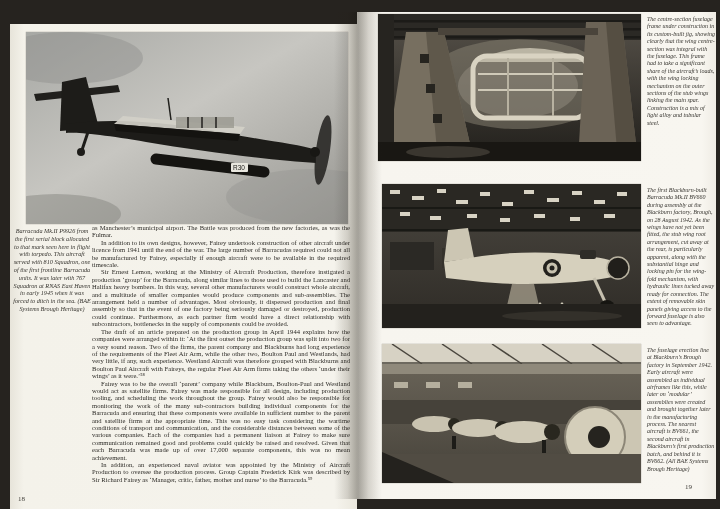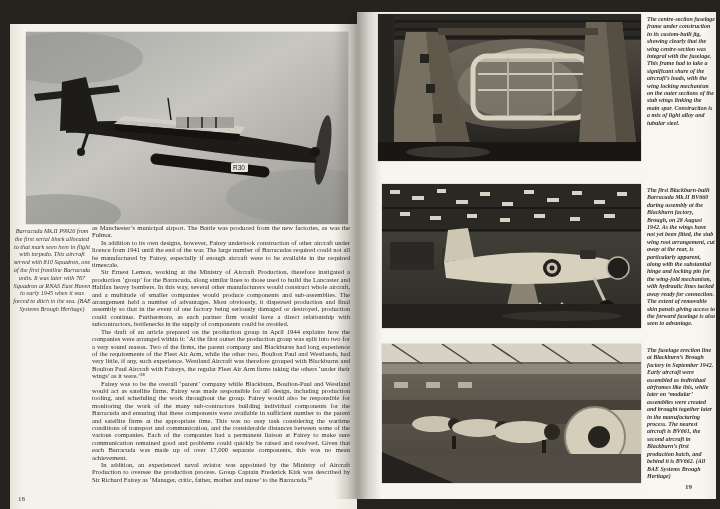--- a/index.html
+++ b/index.html
@@ -2,21 +2,21 @@
 <html><head>
 <meta charset="utf-8">
 <style>
   html,body{margin:0;padding:0;background:#1d1b18;}
   .canvas{position:relative;width:720px;height:509px;background:#26231f;overflow:hidden;
           font-family:"Liberation Serif",serif;-webkit-font-smoothing:antialiased;}
   .page{position:absolute;top:12px;height:487px;}
   .page-left{left:10px;width:347px;
     background:linear-gradient(90deg,#e7e4da 0,#f4f2ea 4%,#f5f3ec 94%,#eae7dd 100%);margin-top:12px;}
   .page-right{left:357px;width:359px;
-    background:linear-gradient(90deg,#ece9e0 0,#f7f5ef 6%,#f8f6f0 96%,#efece4 100%);font-weight:bold;}
+    background:linear-gradient(90deg,#ece9e0 0,#f7f5ef 6%,#f8f6f0 96%,#efece4 100%);}
   .gutter{position:absolute;left:334px;top:12px;width:48px;height:487px;pointer-events:none;z-index:6;
     background:linear-gradient(90deg,rgba(38,33,26,0) 0%,rgba(38,33,26,.15) 28%,rgba(24,21,16,.34) 50%,rgba(38,33,26,.14) 72%,rgba(38,33,26,0) 100%);}
   figure{margin:0;position:absolute;box-shadow:0 0 1px rgba(55,50,42,.55);}
   .photo svg{display:block;width:100%;height:100%;}
   .photo-flight{left:16px;top:8px;width:322px;height:192px;}
   .photo-jig{left:21px;top:2px;width:263px;height:147px;}
   .photo-assembly{left:25px;top:172px;width:259px;height:144px;}
   .photo-line{left:25px;top:332px;width:259px;height:139px;}
   .cap{position:absolute;font-style:italic;color:#36342f;}
   .cap-left{left:2px;top:203px;width:80px;font-size:6.2px;line-height:7.8px;text-align:center;}

